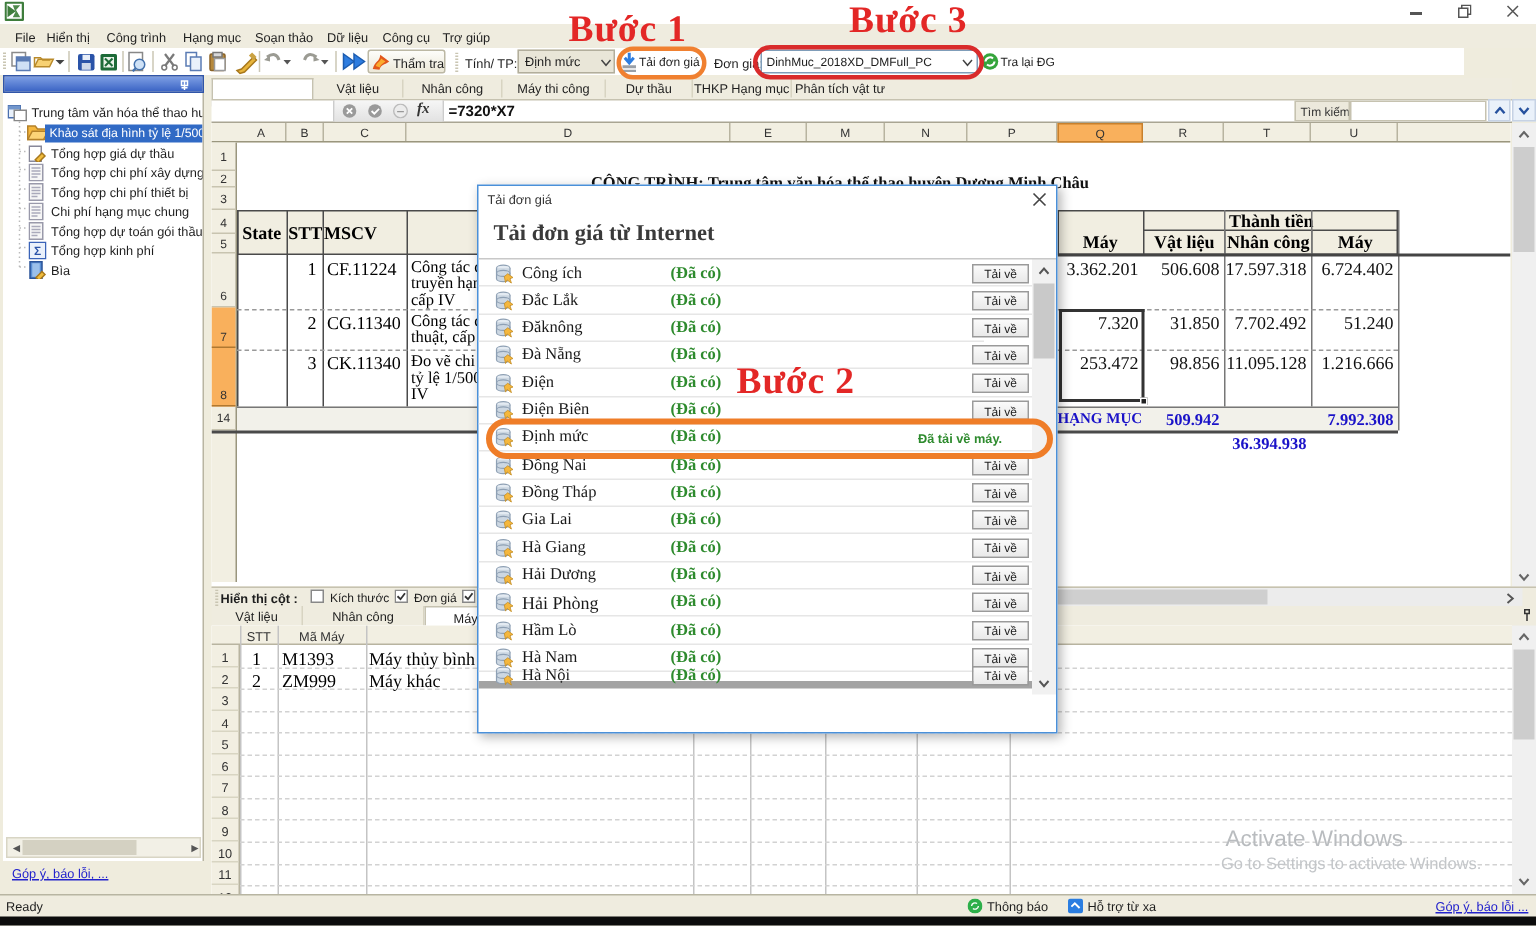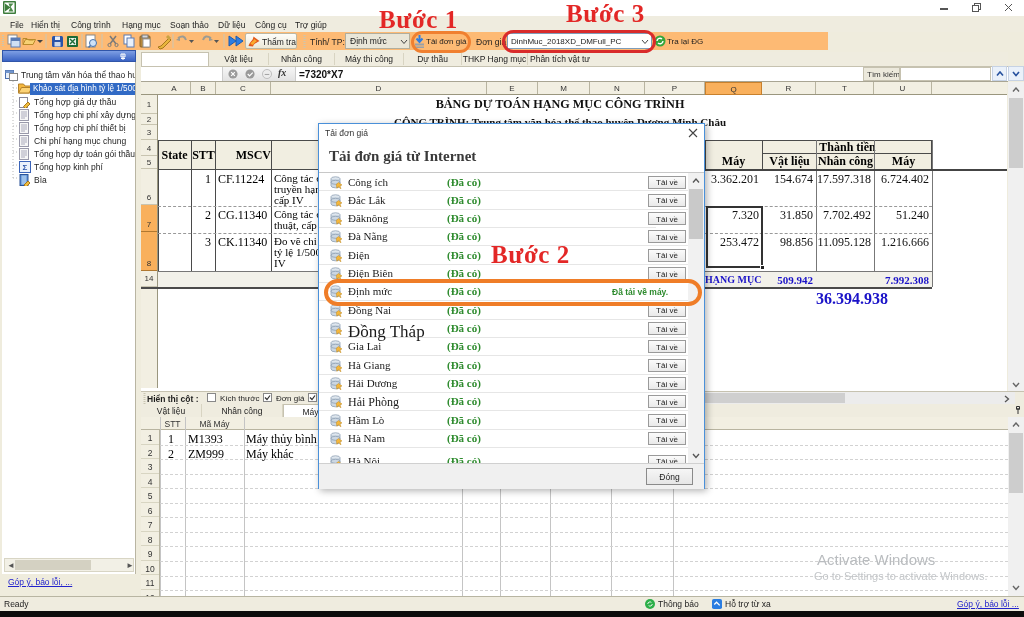--- a/index.html
+++ b/index.html
@@ -31,21 +31,21 @@
  <span class="ab f" style="left:10px;top:4px">File</span>
  <span class="ab f" style="left:31px;top:4px">Hiển thị</span>
  <span class="ab f" style="left:71px;top:4px">Công trình</span>
  <span class="ab f" style="left:122px;top:4px">Hạng mục</span>
  <span class="ab f" style="left:170px;top:4px">Soạn thảo</span>
  <span class="ab f" style="left:218px;top:4px">Dữ liệu</span>
  <span class="ab f" style="left:255px;top:4px">Công cụ</span>
  <span class="ab f" style="left:295px;top:4px">Trợ giúp</span>
 </div>
 
-<div class="ab" id="toolbar" style="left:0;top:32px;width:828px;height:18px;background:#fdba74">
+<div class="ab" id="toolbar" style="left:0;top:32px;width:976px;height:18px;background:#ffffff">
  <svg class="ab" style="left:0;top:0" width="700" height="18" viewBox="0 0 700 18">
   <line x1="3" y1="3" x2="3" y2="15" stroke="#c9c5b2" stroke-width="2" stroke-dasharray="1 1"></line>
   <rect x="8" y="3" width="9" height="9" fill="#fefefe" stroke="#8a8a8a"></rect>
       <rect x="11" y="6" width="9" height="9" fill="#cfe0f5" stroke="#5a7bb4"></rect>
       <rect x="11" y="6" width="9" height="3" fill="#5a7bb4"></rect>
   <path d="M23 12.5 l2.5-5 h10 l-2.5 5 Z" fill="#f7d173" stroke="#b98a2a"></path>
       <path d="M23 12.5 v-6 h4 l1.5 1.5 h5" fill="none" stroke="#b98a2a"></path>
   <path d="M37 8 l3 3 l3-3 z" fill="#444"></path>
   <line x1="46" y1="2" x2="46" y2="16" stroke="#cbc7b4"></line>
   <rect x="52" y="4" width="11" height="11" rx="1.5" fill="#2a53a8"></rect>
@@ -267,27 +267,26 @@
   <div class="ab" style="top:19px;width:16px;height:11px;border-bottom:1px solid #c8c4b0;padding-top:1px">2</div>
   <div class="ab" style="top:30px;width:16px;height:15px;border-bottom:1px solid #c8c4b0;padding-top:3px">3</div>
   <div class="ab" style="top:45px;width:16px;height:16px;border-bottom:1px solid #c8c4b0;padding-top:4px">4</div>
   <div class="ab" style="top:61px;width:16px;height:13px;border-bottom:1px solid #c8c4b0;padding-top:2px">5</div>
   <div class="ab" style="top:74px;width:16px;height:36px;border-bottom:1px solid #c8c4b0;padding-top:24px">6</div>
   <div class="ab" style="top:110px;width:16px;height:27px;border-bottom:1px solid #b07830;padding-top:15px;background:#f9b05c">7</div>
   <div class="ab" style="top:137px;width:16px;height:39px;border-bottom:1px solid #b07830;padding-top:27px;background:#f9b05c">8</div>
   <div class="ab" style="top:176px;width:16px;height:16px;border-bottom:1px solid #c8c4b0;padding-top:3px">14</div>
  </div>
 
- <div class="ab ser" style="left:279px;top:15px;width:280px;text-align:center;font-weight:bold;font-size:12.2px;color:#111">BẢNG DỰ TOÁN HẠNG MỤC CÔNG TRÌNH</div>
  <div class="ab ser" style="left:239px;top:34px;width:360px;text-align:center;font-weight:bold;font-size:11px;color:#111">CÔNG TRÌNH: Trung tâm văn hóa thể thao huyện Dương Minh Châu</div>
 
  <div class="ab" style="left:17px;top:58px;width:330px;height:30px;background:#f1eee1;border:1px solid #4a4a4a"></div>
  <div class="ab ser" style="left:17px;top:58px;width:33px;height:30px;font-weight:bold;font-size:12px;text-align:center;padding-top:8px">State</div>
  <div class="ab ser" style="left:50px;top:58px;width:25px;height:30px;font-weight:bold;font-size:12px;text-align:center;padding-top:8px">STT</div>
- <div class="ab ser" style="left:75px;top:58px;width:55px;height:30px;font-weight:bold;font-size:12px;text-align:right;padding-top:8px">MSCV</div>
+ <div class="ab ser" style="left:75px;top:58px;width:55px;height:30px;font-weight:bold;font-size:12px;text-align:left;padding-top:8px">MSCV</div>
  <div class="ab" style="left:564px;top:58px;width:227px;height:30px;background:#f1eee1;border:1px solid #4a4a4a"></div>
  <div class="ab ser" style="left:621px;top:58px;width:170px;height:14px;border-bottom:1px solid #4a4a4a;border-left:1px solid #4a4a4a;font-weight:bold;font-size:12px;text-align:center;padding-top:0px">Thành tiền</div>
  <div class="ab ser" style="left:564px;top:71px;width:57px;height:17px;font-weight:bold;font-size:12px;text-align:center;padding-top:1px">Máy</div>
  <div class="ab ser" style="left:621px;top:72px;width:54px;height:16px;border-left:1px solid #4a4a4a;font-weight:bold;font-size:12px;text-align:center">Vật liệu</div>
  <div class="ab ser" style="left:675px;top:72px;width:58px;height:16px;border-left:1px solid #4a4a4a;font-weight:bold;font-size:12px;text-align:center">Nhân công</div>
  <div class="ab ser" style="left:733px;top:72px;width:58px;height:16px;border-left:1px solid #4a4a4a;font-weight:bold;font-size:12px;text-align:center">Máy</div>
 
  <div class="ab ser" style="left:51px;top:90px;width:19px;font-size:12px;text-align:right">1</div>
  <div class="ab ser" style="left:77px;top:90px;font-size:12px">CF.11224</div>
  <div class="ab ser" style="left:133px;top:90.5px;font-size:11px;line-height:11.3px">Công tác đo khống chế mặt<br>truyền hạng cao độ kỹ<br>cấp IV</div>
@@ -300,42 +299,42 @@
 
  <div class="ab" style="left:17px;top:58px;width:1px;height:147px;background:#4a4a4a"></div>
  <div class="ab" style="left:50px;top:58px;width:1px;height:147px;background:#4a4a4a"></div>
  <div class="ab" style="left:74px;top:58px;width:1px;height:147px;background:#4a4a4a"></div>
  <div class="ab" style="left:130px;top:58px;width:1px;height:147px;background:#4a4a4a"></div>
 
  <div class="ab" style="left:17px;top:124px;width:330px;height:0;border-top:1px dashed #999"></div>
  <div class="ab" style="left:17px;top:151px;width:330px;height:0;border-top:1px dashed #999"></div>
 
  <div class="num" style="left:564px;top:89.5px;width:54px">3.362.201</div>
- <div class="num" style="left:621px;top:89.5px;width:51px">154.674</div>
+ <div class="num" style="left:621px;top:89.5px;width:51px">506.608</div>
  <div class="num" style="left:675px;top:89.5px;width:55px">17.597.318</div>
  <div class="num" style="left:733px;top:89.5px;width:55px">6.724.402</div>
  <div class="num" style="left:564px;top:126px;width:54px">7.320</div>
  <div class="num" style="left:621px;top:126px;width:51px">31.850</div>
  <div class="num" style="left:675px;top:126px;width:55px">7.702.492</div>
  <div class="num" style="left:733px;top:126px;width:55px">51.240</div>
  <div class="num" style="left:564px;top:152.5px;width:54px">253.472</div>
  <div class="num" style="left:621px;top:152.5px;width:51px">98.856</div>
  <div class="num" style="left:675px;top:152.5px;width:55px">11.095.128</div>
  <div class="num" style="left:733px;top:152.5px;width:55px">1.216.666</div>
 
  <div class="ab" style="left:675px;top:58px;width:1px;height:147px;background:#777"></div>
  <div class="ab" style="left:733px;top:58px;width:1px;height:147px;background:#777"></div>
  <div class="ab" style="left:791px;top:58px;width:1px;height:147px;background:#777"></div>
  <div class="ab" style="left:564px;top:124px;width:227px;height:0;border-top:1px dashed #999"></div>
  <div class="ab" style="left:564px;top:151px;width:227px;height:0;border-top:1px dashed #999"></div>
 
  <div class="ab" style="left:17px;top:189px;width:774px;height:16.5px;background:#f2f1ea;border-top:1px solid #777"></div>
  <div class="ab ser" style="left:564px;top:192px;font-weight:bold;font-size:10px;color:#1a12c8">HẠNG MỤC</div>
  <div class="ab ser" style="left:621px;top:191.5px;width:51px;font-weight:bold;font-size:11px;color:#1a12c8;text-align:right">509.942</div>
- <div class="ab ser" style="left:675px;top:208px;width:55px;font-weight:bold;font-size:16px;color:#1a12c8;text-align:right">36.394.938</div>
+ <div class="ab ser" style="left:675px;top:208px;width:55px;font-weight:bold;font-size:11px;color:#1a12c8;text-align:right">36.394.938</div>
  <div class="ab ser" style="left:733px;top:191.5px;width:55px;font-weight:bold;font-size:11px;color:#1a12c8;text-align:right">7.992.308</div>
  <div class="ab" style="left:0px;top:205px;width:791px;height:2px;background:#4a4a4a"></div>
 
  <div class="ab" style="left:564px;top:87px;width:302px;height:2px;background:#444"></div>
  <div class="ab" style="left:565px;top:124px;width:57px;height:2px;background:#333"></div>
  <div class="ab" style="left:565px;top:124px;width:2px;height:61px;background:#333"></div>
  <div class="ab" style="left:620px;top:124px;width:2px;height:61px;background:#333"></div>
  <div class="ab" style="left:565px;top:183.5px;width:57px;height:2px;background:#333"></div>
  <div class="ab" style="left:618.5px;top:182.5px;width:5px;height:5px;background:#222;border:1px solid #fff"></div>
 </div>
@@ -554,21 +553,21 @@
         <span class="ser" style="position:absolute;left:128px;top:2.5px;font-size:11px;color:#2e8b2e;font-weight:bold">(Đã có)</span>
         <div style="position:absolute;left:329px;top:2.5px;width:38px;height:13px;background:linear-gradient(#fbfbfb,#e9e9e9);border:1px solid #9a9a9a;font-size:8px;color:#222;text-align:center;padding-top:1.5px">Tải về</div>
       </div>
 <div style="position:absolute;left:0;top:146.64px;width:369px;height:18.33px;border-bottom:1px solid #e6e6e6">
         <svg style="position:absolute;left:11px;top:2.5px" width="13" height="13" viewBox="0 0 13 13">
           <ellipse cx="5.5" cy="2.8" rx="4.5" ry="2" fill="#e4ebf2" stroke="#8ea0b4" stroke-width="0.8"></ellipse>
           <path d="M1 2.8 v7 a4.5 2 0 0 0 9 0 v-7" fill="#ccd7e2" stroke="#8ea0b4" stroke-width="0.8"></path>
           <ellipse cx="5.5" cy="6.3" rx="4.5" ry="2" fill="none" stroke="#8ea0b4" stroke-width="0.8"></ellipse>
           <path d="M8.5 6.5 l3.5 2.5 -2 0.8 1 3 -3-2.2 -1 1.8 -0.8-4 Z" fill="#f5b73d" stroke="#c08a20" stroke-width="0.5"></path>
         </svg>
-        <span class="ser" style="position:absolute;left:29px;top:2.5px;font-size:17px;color:#1a1a1a">Đồng Tháp</span>
+        <span class="ser" style="position:absolute;left:29px;top:2.5px;font-size:11px;color:#1a1a1a">Đồng Tháp</span>
         <span class="ser" style="position:absolute;left:128px;top:2.5px;font-size:11px;color:#2e8b2e;font-weight:bold">(Đã có)</span>
         <div style="position:absolute;left:329px;top:2.5px;width:38px;height:13px;background:linear-gradient(#fbfbfb,#e9e9e9);border:1px solid #9a9a9a;font-size:8px;color:#222;text-align:center;padding-top:1.5px">Tải về</div>
       </div>
 <div style="position:absolute;left:0;top:164.97px;width:369px;height:18.33px;border-bottom:1px solid #e6e6e6">
         <svg style="position:absolute;left:11px;top:2.5px" width="13" height="13" viewBox="0 0 13 13">
           <ellipse cx="5.5" cy="2.8" rx="4.5" ry="2" fill="#e4ebf2" stroke="#8ea0b4" stroke-width="0.8"></ellipse>
           <path d="M1 2.8 v7 a4.5 2 0 0 0 9 0 v-7" fill="#ccd7e2" stroke="#8ea0b4" stroke-width="0.8"></path>
           <ellipse cx="5.5" cy="6.3" rx="4.5" ry="2" fill="none" stroke="#8ea0b4" stroke-width="0.8"></ellipse>
           <path d="M8.5 6.5 l3.5 2.5 -2 0.8 1 3 -3-2.2 -1 1.8 -0.8-4 Z" fill="#f5b73d" stroke="#c08a20" stroke-width="0.5"></path>
         </svg>
@@ -624,43 +623,40 @@
         <svg style="position:absolute;left:11px;top:2.5px" width="13" height="13" viewBox="0 0 13 13">
           <ellipse cx="5.5" cy="2.8" rx="4.5" ry="2" fill="#e4ebf2" stroke="#8ea0b4" stroke-width="0.8"></ellipse>
           <path d="M1 2.8 v7 a4.5 2 0 0 0 9 0 v-7" fill="#ccd7e2" stroke="#8ea0b4" stroke-width="0.8"></path>
           <ellipse cx="5.5" cy="6.3" rx="4.5" ry="2" fill="none" stroke="#8ea0b4" stroke-width="0.8"></ellipse>
           <path d="M8.5 6.5 l3.5 2.5 -2 0.8 1 3 -3-2.2 -1 1.8 -0.8-4 Z" fill="#f5b73d" stroke="#c08a20" stroke-width="0.5"></path>
         </svg>
         <span class="ser" style="position:absolute;left:29px;top:2.5px;font-size:11px;color:#1a1a1a">Hà Nam</span>
         <span class="ser" style="position:absolute;left:128px;top:2.5px;font-size:11px;color:#2e8b2e;font-weight:bold">(Đã có)</span>
         <div style="position:absolute;left:329px;top:2.5px;width:38px;height:13px;background:linear-gradient(#fbfbfb,#e9e9e9);border:1px solid #9a9a9a;font-size:8px;color:#222;text-align:center;padding-top:1.5px">Tải về</div>
       </div>
-<div style="position:absolute;left:0;top:279px;width:418px;height:18.33px;border-bottom:1px solid #a3a3a3">
+<div style="position:absolute;left:0;top:268px;width:418px;height:18.33px;border-bottom:5px solid #a3a3a3">
         <svg style="position:absolute;left:11px;top:2.5px" width="13" height="13" viewBox="0 0 13 13">
           <ellipse cx="5.5" cy="2.8" rx="4.5" ry="2" fill="#e4ebf2" stroke="#8ea0b4" stroke-width="0.8"></ellipse>
           <path d="M1 2.8 v7 a4.5 2 0 0 0 9 0 v-7" fill="#ccd7e2" stroke="#8ea0b4" stroke-width="0.8"></path>
           <ellipse cx="5.5" cy="6.3" rx="4.5" ry="2" fill="none" stroke="#8ea0b4" stroke-width="0.8"></ellipse>
           <path d="M8.5 6.5 l3.5 2.5 -2 0.8 1 3 -3-2.2 -1 1.8 -0.8-4 Z" fill="#f5b73d" stroke="#c08a20" stroke-width="0.5"></path>
         </svg>
         <span class="ser" style="position:absolute;left:29px;top:2.5px;font-size:11px;color:#1a1a1a">Hà Nội</span>
         <span class="ser" style="position:absolute;left:128px;top:2.5px;font-size:11px;color:#2e8b2e;font-weight:bold">(Đã có)</span>
         <div style="position:absolute;left:329px;top:2.5px;width:38px;height:13px;background:linear-gradient(#fbfbfb,#e9e9e9);border:1px solid #9a9a9a;font-size:8px;color:#222;text-align:center;padding-top:1.5px">Tải về</div>
       </div>
 </div>
  <div class="ab" style="left:369px;top:48px;width:16px;height:291px;background:#f1f1f1;border-top:1px solid #c8c8c8">
   <svg class="ab" style="left:4px;top:5px" width="8" height="6">
         <path d="M1 4.5 L4 1 L7 4.5" fill="none" stroke="#555" stroke-width="1.3"></path>
       </svg>
   <div class="ab" style="left:1px;top:16px;width:14px;height:50px;background:#c9c9c9"></div>
   <svg class="ab" style="left:4px;top:280px" width="8" height="6">
         <path d="M1 1 L4 4.5 L7 1" fill="none" stroke="#555" stroke-width="1.3"></path>
       </svg>
- </div>
- <div class="ab" style="left:0;top:339px;width:385px;height:26px;background:#f0f0f0;border-top:1px solid #d0d0d0">
-  <div class="ab" style="left:327px;top:4px;width:47px;height:17px;background:linear-gradient(#f6f6f6,#e6e6e6);border:1px solid #8a8a8a;text-align:center;font-size:8.5px;color:#222;padding-top:3px">Đóng</div>
  </div>
 </div>
 
 <div class="ab ser" style="left:379px;top:6px;font-size:25px;font-weight:bold;color:#e32726;letter-spacing:0.6px">Bước 1</div>
 <div class="ab ser" style="left:566px;top:0px;font-size:25px;font-weight:bold;color:#e32726;letter-spacing:0.6px">Bước 3</div>
 <div class="ab ser" style="left:491px;top:241px;font-size:25px;font-weight:bold;color:#e32726;letter-spacing:0.6px">Bước 2</div>
 <div class="ab" style="left:411px;top:31px;width:60px;height:22px;border:3.5px solid #f08030;border-radius:12px"></div>
 <div class="ab" style="left:502px;top:30px;width:154px;height:23px;border:3.5px solid #d92b2b;border-radius:13px"></div>
 <div class="ab" style="left:324px;top:279px;width:378px;height:27px;border:4.5px solid #ef7d28;border-radius:14px"></div>
 

